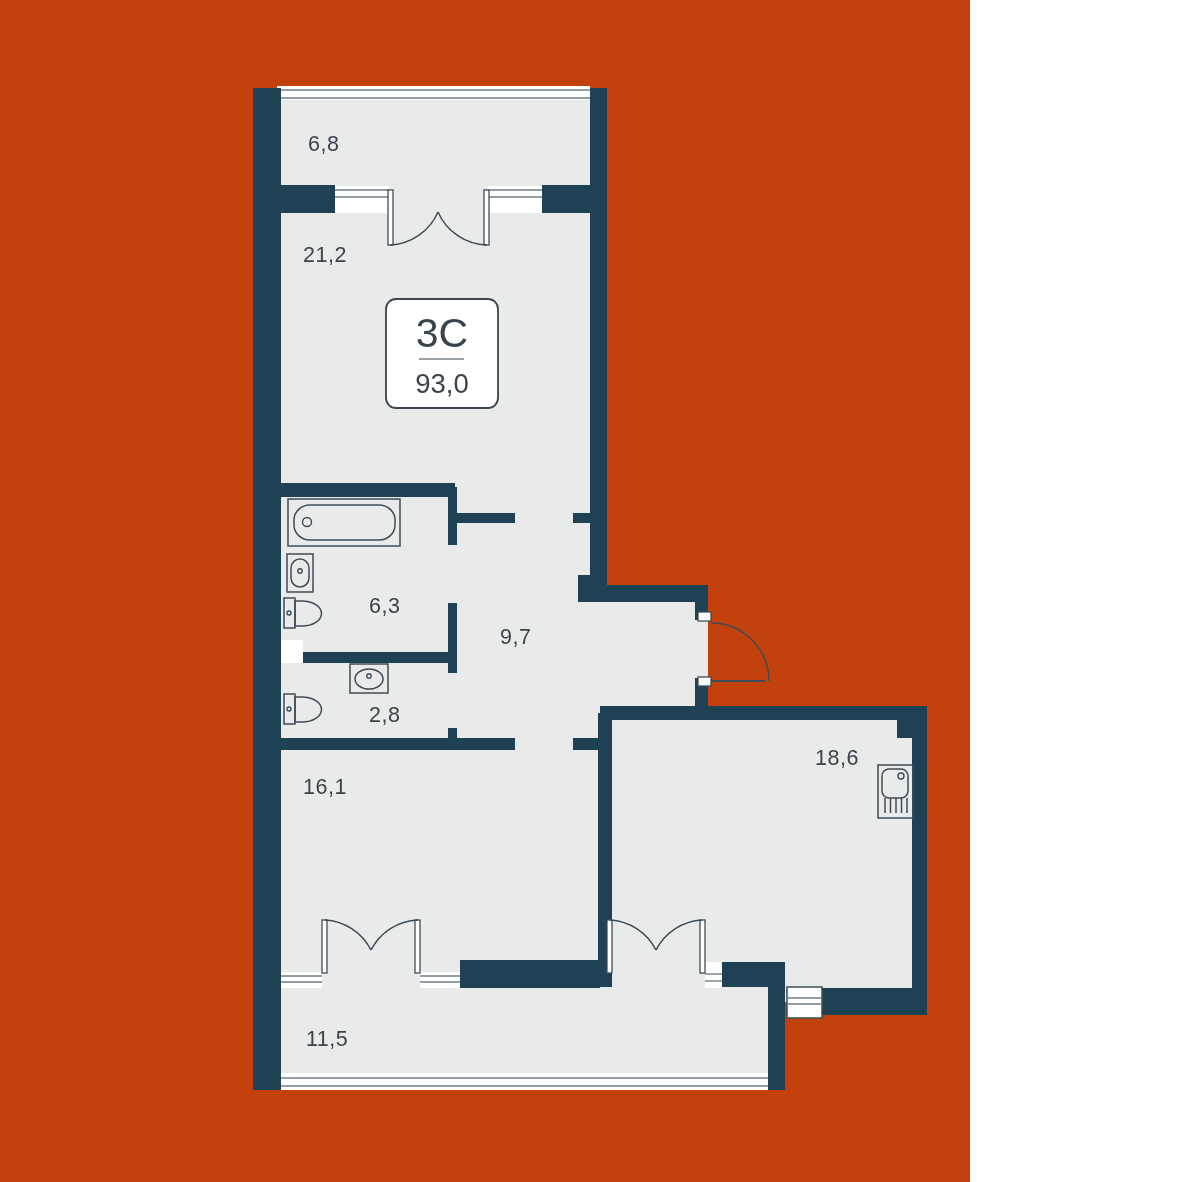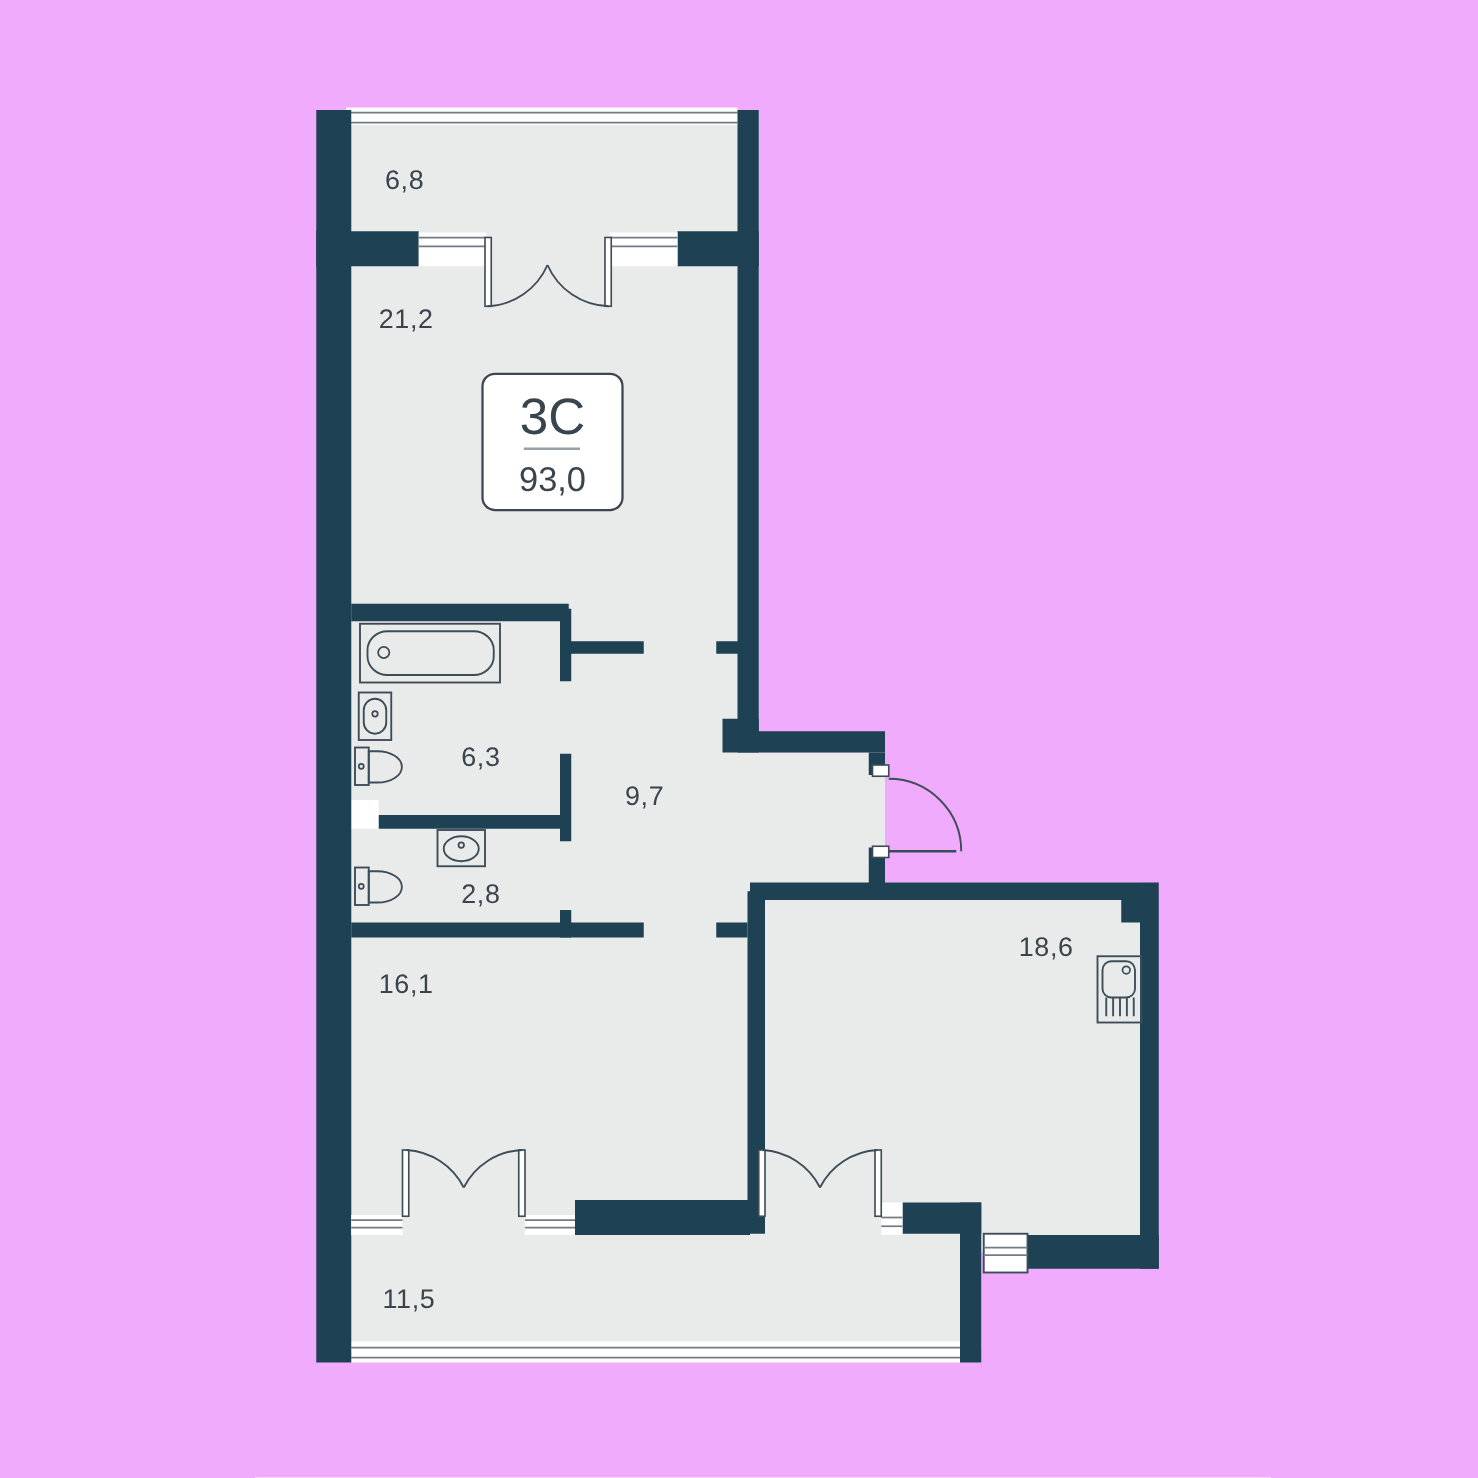--- a/index.html
+++ b/index.html
@@ -1,16 +1,16 @@
 <!DOCTYPE html>
 <html><head>
 <meta charset="utf-8">
 <style>
   html,body{margin:0;padding:0;background:#ffffff;}
-  .stage{width:1182px;height:1182px;position:relative;background:#f0abfc;}
+  .stage{width:970px;height:1182px;position:relative;background:#c2410c;}
   svg{display:block;}
   .floor{fill:#e9eaea;}
   .wall{fill:#1e4254;}
   .whitebox{fill:#ffffff;}
   .thinline{stroke:#707d85;stroke-width:1.4;fill:none;}
   .fixline{stroke:#3d4d58;stroke-width:1.5;fill:none;}
   .leaf{fill:#ffffff;stroke:#3d4d58;stroke-width:1.3;}
   .arc{fill:none;stroke:#3d4d58;stroke-width:1.5;}
   .dot{fill:none;stroke:#3d4d58;stroke-width:1.4;}
   .roomlabel{font-family:"Liberation Sans",sans-serif;font-size:21.5px;fill:#39444c;letter-spacing:0.5px;}

